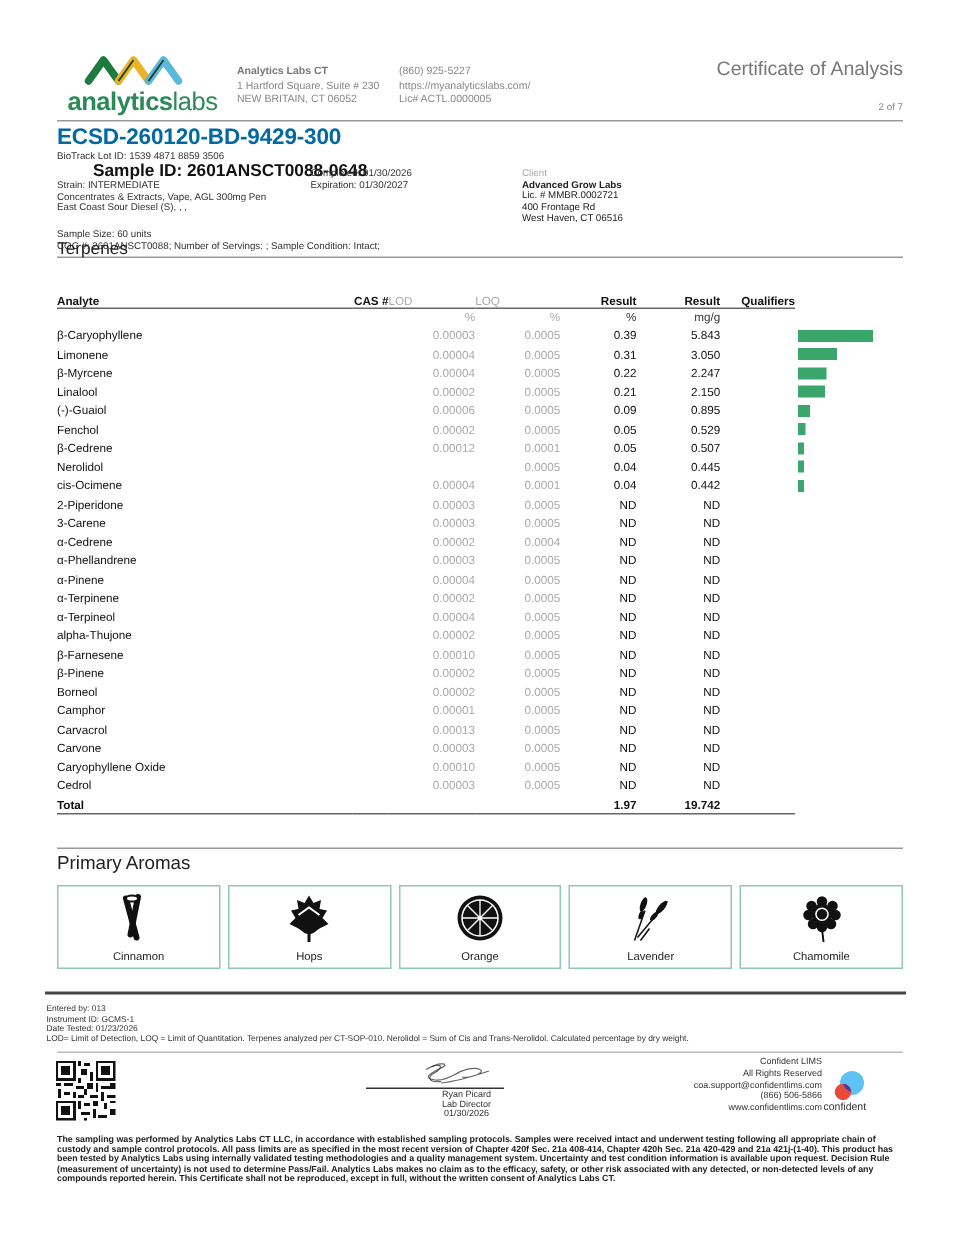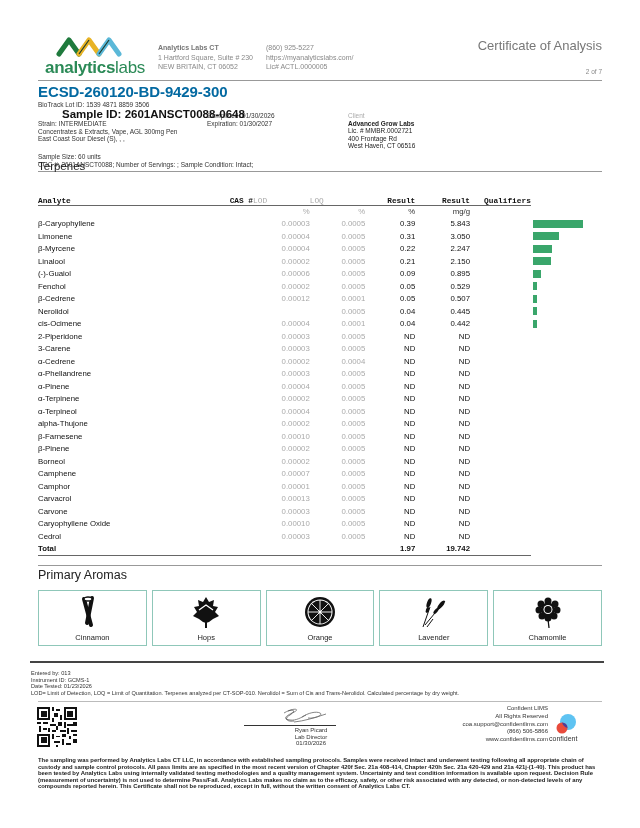--- a/index.html
+++ b/index.html
@@ -25,21 +25,21 @@
   .sample-lines { left: 38px; top: 120px; font-size: 6.5px; line-height: 7.5px; color: #333; }
   .dates { left: 207px; top: 112px; font-size: 6.5px; line-height: 7.5px; color: #333; }
   .client { left: 348px; top: 112px; font-size: 6.5px; line-height: 7.5px; color: #222; }
   .client .lbl { color: #aaa; }
   .client .nm { font-weight: bold; }
   .sample-size { left: 38px; top: 153px; font-size: 6.5px; line-height: 7.5px; color: #333; }
 
   
   .section-title { left: 38px; font-size: 11.5px; color: #222; }
   table.terp { position: absolute; left: 38px; top: 194px; width: 564px; border-collapse: collapse; font-size: 7.8px; }
-  table.terp th { font-weight: bold; text-align: left; height: 11px; padding: 0; border-bottom: 1.5px solid #666; vertical-align: bottom; font-family: Liberation Mono, monospace; }
+  table.terp th { font-weight: bold; text-align: left; height: 11px; padding: 0; border-bottom: 1.5px solid #666; vertical-align: bottom; }
   table.terp td { height: 12.5px; padding: 0; vertical-align: middle; }
   .c-an { width: 198px; }
   .c-cas { width: 24px; text-align: right; }
   .c-lod { width: 58px; text-align: right; color: #aaa; }
   .c-loq { width: 57px; text-align: right; color: #aaa; }
   .c-rp { width: 51px; text-align: right; }
   .c-rm { width: 56px; text-align: right; }
   .c-q { width: 48px; padding-left: 14px !important; }
   .c-bar { width: 72px; }
   th.c-lod, th.c-loq { font-weight: normal !important; color: #aaa; text-align: left; }
@@ -349,30 +349,20 @@
         <td class="c-loq">0.0005</td>
         <td class="c-rp">ND</td>
         <td class="c-rm">ND</td>
         <td class="c-q"></td>
         <td class="c-bar"></td>
       </tr>
       <tr>
         <td class="c-an">Borneol</td>
         <td class="c-cas"></td>
         <td class="c-lod">0.00002</td>
-        <td class="c-loq">0.0005</td>
-        <td class="c-rp">ND</td>
-        <td class="c-rm">ND</td>
-        <td class="c-q"></td>
-        <td class="c-bar"></td>
-      </tr>
-      <tr>
-        <td class="c-an">Camphene</td>
-        <td class="c-cas"></td>
-        <td class="c-lod">0.00007</td>
         <td class="c-loq">0.0005</td>
         <td class="c-rp">ND</td>
         <td class="c-rm">ND</td>
         <td class="c-q"></td>
         <td class="c-bar"></td>
       </tr>
       <tr>
         <td class="c-an">Camphor</td>
         <td class="c-cas"></td>
         <td class="c-lod">0.00001</td>

